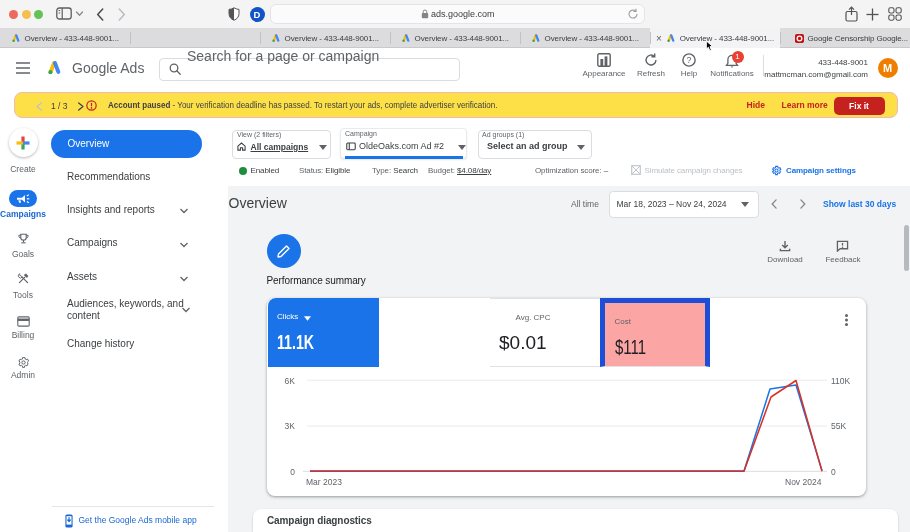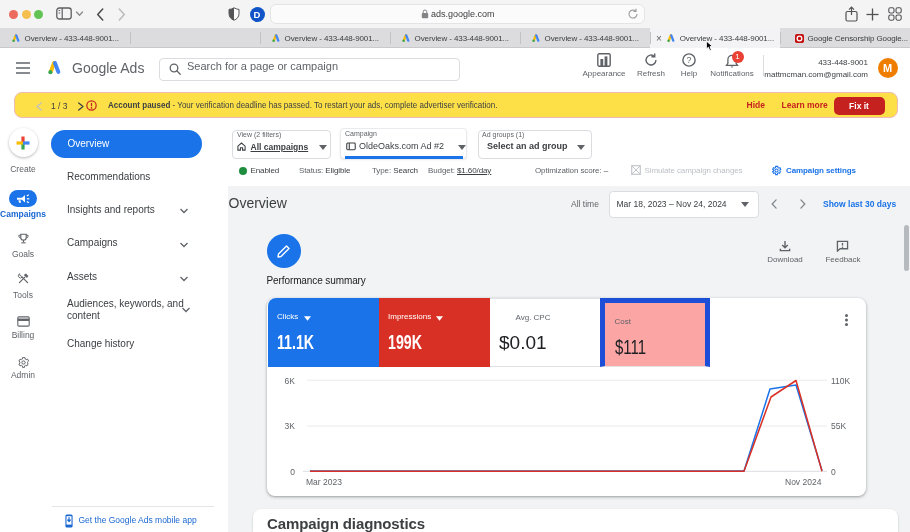--- a/index.html
+++ b/index.html
@@ -168,21 +168,21 @@
       <rect x="12.2" y="2.4" width="5.6" height="19" rx="2.8" transform="rotate(-21 15 11.9)" fill="#4285f4"></rect>
       <circle cx="6.2" cy="18.6" r="2.9" fill="#34a853"></circle>
     </svg>
     <div class="abs" style="left:72px; top:12px; font-size:14px; color:#5f6368;">Google Ads</div>
 
     <div class="abs" style="left:159px; top:9.5px; width:301px; height:23px; border:1px solid #dadce0; border-radius:4px; background:#fff;"></div>
     <svg class="abs" style="left:169px; top:15px;" width="12" height="12" viewBox="0 0 12 12">
       <circle cx="5" cy="5" r="3.8" fill="none" stroke="#5f6368" stroke-width="1.3"></circle>
       <line x1="7.8" y1="7.8" x2="11.2" y2="11.2" stroke="#5f6368" stroke-width="1.3" stroke-linecap="round"></line>
     </svg>
-    <div class="abs" style="left:187px; top:12px; font-size:11px; color:#5f6368;">Search for a page or campaign</div>
+    <div class="abs" style="left:187px; top:0; font-size:14px; color:#5f6368;">Search for a page or campaign</div>
 
     <svg class="abs" style="left:597px; top:5px;" width="14" height="14" viewBox="0 0 14 14">
       <rect x="0.8" y="0.8" width="12.4" height="12.4" rx="1.5" fill="none" stroke="#5f6368" stroke-width="1.4"></rect>
       <rect x="3.4" y="6" width="2.8" height="7" fill="#5f6368"></rect>
       <rect x="7.6" y="3.4" width="2.8" height="9.6" fill="#5f6368"></rect>
     </svg>
     <div class="hlabel" style="left:579px; top:21px; width:50px;">Appearance</div>
 
     <svg class="abs" style="left:644px; top:5px;" width="14" height="14" viewBox="0 0 15 15">
       <path d="M12.8 7.5 a5.3 5.3 0 1 1 -1.6 -3.8" fill="none" stroke="#5f6368" stroke-width="1.5"></path>
@@ -329,21 +329,21 @@
   <div class="flabel" style="left:482px; top:130.5px;">Ad groups (1)</div>
   <div class="abs" style="left:487px; top:140.5px; font-size:9px; font-weight:bold; color:#3c4043;">Select an ad group</div>
   <svg class="abs" style="left:576.5px; top:145px;" width="8" height="5" viewBox="0 0 8 5">
       <path d="M0 0 L4 5 L8 0 Z" fill="#5f6368"></path>
     </svg>
 
   <div class="abs" style="left:239px; top:166.5px; width:8px; height:8px; border-radius:50%; background:#1e8e3e;"></div>
   <div class="srow" style="left:250.5px; color:#3c4043;">Enabled</div>
   <div class="srow" style="left:299px;">Status: <span style="color:#3c4043">Eligible</span></div>
   <div class="srow" style="left:372px;">Type: <span style="color:#3c4043">Search</span></div>
-  <div class="srow" style="left:428px;">Budget: <span style="color:#3c4043; text-decoration:underline;">$1.60/day</span></div>
+  <div class="srow" style="left:428px;">Budget: <span style="color:#3c4043; text-decoration:underline;">$4.08/day</span></div>
   <div class="srow" style="left:535px;">Optimization score: <span style="color:#3c4043">–</span></div>
   <svg class="abs" style="left:631px; top:165px;" width="10" height="10" viewBox="0 0 11 11">
       <rect x="0.8" y="0.8" width="9.4" height="9.4" fill="none" stroke="#bdc1c6" stroke-width="1.2"></rect>
       <path d="M0.8 0.8 L10.2 10.2 M10.2 0.8 L0.8 10.2" stroke="#bdc1c6" stroke-width="1"></path>
     </svg>
   <div class="srow" style="left:644.5px; color:#bdc1c6;">Simulate campaign changes</div>
   <svg class="abs" style="left:771px; top:164.5px;" width="11" height="11" viewBox="0 0 24 24">
     <path d="M19.4 13 a7.5 7.5 0 0 0 .1 -1 7.5 7.5 0 0 0 -.1 -1 l2.1 -1.7 -2 -3.5 -2.6 1 a7.5 7.5 0 0 0 -1.7 -1 l-.4 -2.8 H10.2 l-.4 2.8 a7.5 7.5 0 0 0 -1.7 1 l-2.6 -1 -2 3.5 L5.6 11 a7.5 7.5 0 0 0 -.1 1 7.5 7.5 0 0 0 .1 1 l-2.1 1.7 2 3.5 2.6 -1 a7.5 7.5 0 0 0 1.7 1 l.4 2.8 h3.6 l.4 -2.8 a7.5 7.5 0 0 0 1.7 -1 l2.6 1 2 -3.5 Z" fill="none" stroke="#1a73e8" stroke-width="2.2"></path>
     <circle cx="12" cy="12" r="3.4" fill="none" stroke="#1a73e8" stroke-width="2.2"></circle>
   </svg>
@@ -383,27 +383,20 @@
   <div class="hlabel" style="left:823px; top:254.5px; width:40px;">Feedback</div>
 
   <div class="card"></div>
 
   <div class="abs" style="left:267.5px; top:298px; width:111px; height:68.5px; background:#1a73e8; border-radius:8px 0 0 0; color:#fff;">
     <div class="tile-label" style="left:9.5px; top:14px;">Clicks</div>
     <svg style="position:absolute; left:36px; top:17.5px;" width="7" height="5" viewBox="0 0 8 5">
         <path d="M0 0 L4 5 L8 0 Z" fill="#fff"></path>
       </svg>
     <div class="tile-val" style="left:9.5px; top:33px; transform:scaleX(0.71); font-weight:bold;">11.1K</div>
-  </div>
-  <div class="abs" style="left:378.5px; top:298px; width:111px; height:68.5px; background:#d93025; color:#fff;">
-    <div class="tile-label" style="left:9.5px; top:14px;">Impressions</div>
-    <svg style="position:absolute; left:57px; top:17.5px;" width="7" height="5" viewBox="0 0 8 5">
-        <path d="M0 0 L4 5 L8 0 Z" fill="#fff"></path>
-      </svg>
-    <div class="tile-val" style="left:9.5px; top:33px; transform:scaleX(0.71); font-weight:bold;">199K</div>
   </div>
   <div class="abs" style="left:489.5px; top:298px; width:110px; height:68.5px; background:#fff; border-top:1px solid #e0e2e6; border-bottom:1px solid #e0e2e6;">
     <div class="tile-label" style="left:26px; top:14px; color:#5f6368;">Avg. CPC</div>
     <div class="tile-val" style="left:9.5px; top:33px; color:#202124; font-size:19px;">$0.01</div>
   </div>
   <div class="abs" style="left:599.5px; top:298px; width:110.5px; height:68.5px; background:#fca5a5; border:5px solid #1d4ed8; border-bottom:1px solid #e0e2e6;">
     <div class="tile-label" style="left:10px; top:14px; color:#5f6368;">Cost</div>
     <div class="tile-val" style="left:10px; top:33px; color:#202124; transform:scaleX(0.75);">$111</div>
   </div>
 
@@ -420,21 +413,21 @@
     <text x="564" y="17.5" font-size="8.5" fill="#5f6368">110K</text>
     <text x="564" y="63" font-size="8.5" fill="#5f6368">55K</text>
     <text x="564" y="108.5" font-size="8.5" fill="#5f6368">0</text>
     <text x="39" y="118.5" font-size="8.5" fill="#5f6368">Mar 2023</text>
     <text x="518" y="118.5" font-size="8.5" fill="#5f6368">Nov 2024</text>
     <polyline points="43,105 477,105 503,23 529,19 555,104.6" fill="none" stroke="#1a73e8" stroke-width="1.5" stroke-linejoin="round"></polyline>
     <polyline points="43,105.2 477,105.2 504,31 529,14.5 555,105.2" fill="none" stroke="#d93025" stroke-width="1.5" stroke-linejoin="round"></polyline>
   </svg>
 
   <div class="abs" style="left:252.5px; top:509px; width:645.5px; height:23px; background:#fff; border-radius:8px 8px 0 0; box-shadow:0 1px 2px rgba(60,64,67,.3);"></div>
-  <div class="abs" style="left:267px; top:515px; font-size:15px; font-weight:bold; letter-spacing:-0.1px; color:#3c4043;text-align:center;">Campaign diagnostics</div>
+  <div class="abs" style="left:267px; top:515px; font-size:10px; font-weight:bold; letter-spacing:-0.1px; color:#3c4043;text-align:center;">Campaign diagnostics</div>
 
   <div class="abs" style="left:904px; top:225px; width:5px; height:46px; border-radius:2.5px; background:#b6babf;"></div>
 
   <svg class="abs" style="left:705px; top:39.5px;" width="9" height="12" viewBox="0 0 12 17">
     <path d="M1.5 1.5 L1.5 13 L4.4 10.3 L6.3 15 L8.7 14 L6.7 9.5 L10.7 9.2 Z" fill="#000" stroke="#fff" stroke-width="1.4"></path>
   </svg>
 
 </div>
 
 </body></html>

